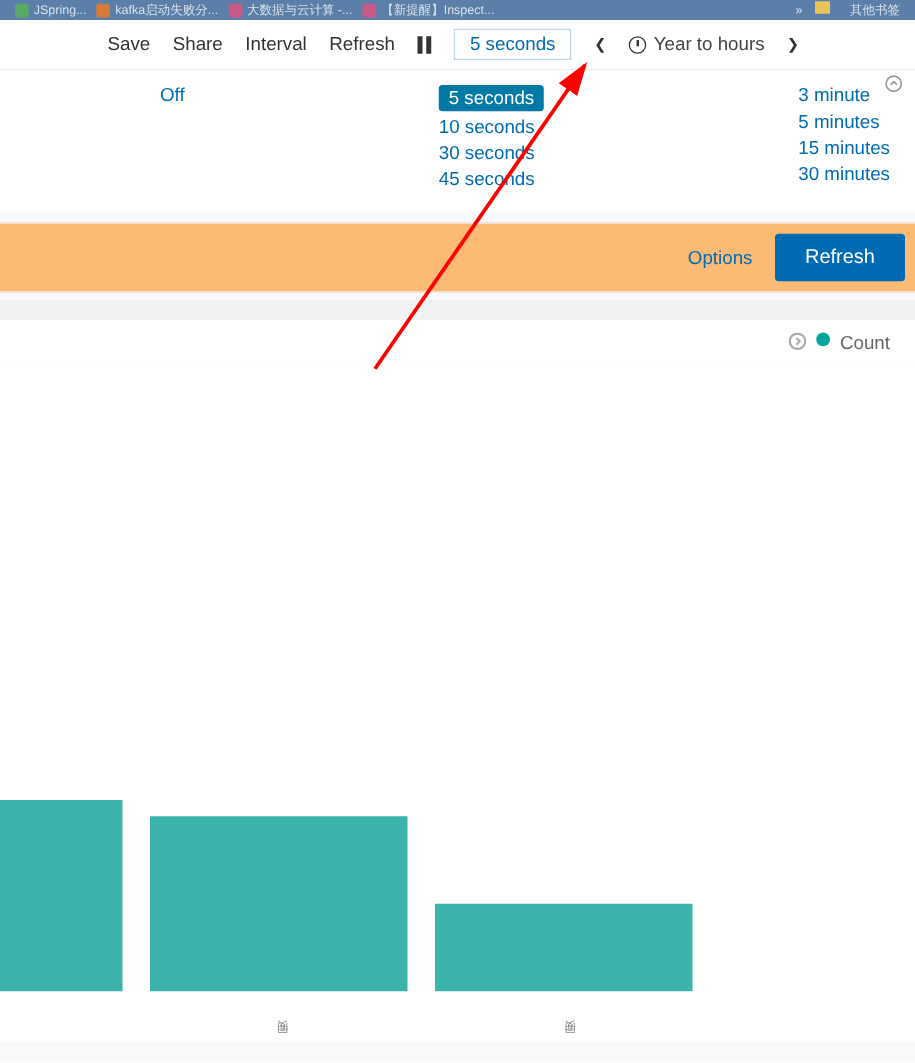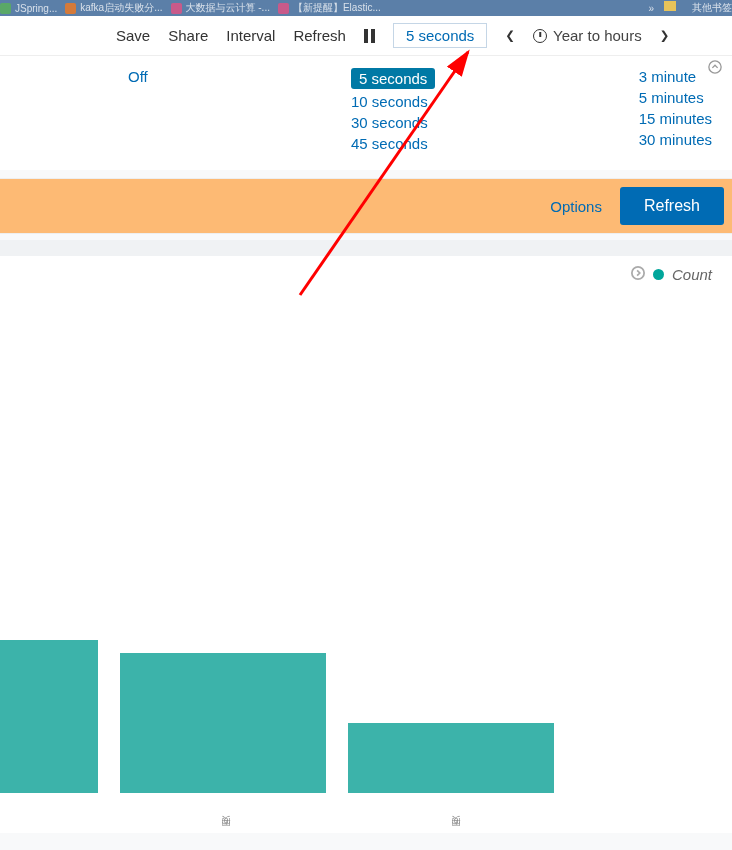--- a/index.html
+++ b/index.html
@@ -1,27 +1,27 @@
 <!DOCTYPE html>
 <html><head>
   <meta charset="utf-8">
   <style>
     * { box-sizing: border-box; margin: 0; padding: 0; font-family: -apple-system, BlinkMacSystemFont, "Segoe UI", Helvetica, Arial, sans-serif; }
     body { width: 732px; height: 850px; background: #f8f9fa; overflow: hidden; position: relative; }
 
-    .browser-tabs { height: 16px; background: #5b7fa8; display: flex; align-items: center; padding: 0 0; gap: 8px; font-size: 10px; color: #d8e0ea; overflow: hidden; }
+    .browser-tabs { height: 16px; background: #5b7fa8; display: flex; align-items: center; padding: 0 12px; gap: 8px; font-size: 10px; color: #d8e0ea; overflow: hidden; }
     .browser-tab { display: flex; align-items: center; gap: 4px; white-space: nowrap; }
     .browser-tab .fav { width: 11px; height: 11px; background: #aaa; border-radius: 2px; display:inline-block; }
     .browser-tab.green .fav { background: #5aa867; }
     .browser-tab.orange .fav { background: #d47a3a; }
     .browser-tab.pink .fav { background: #c85a8a; }
     .browser-right { margin-left: auto; display: flex; align-items: center; gap: 10px; }
     .folder-icon { width: 12px; height: 10px; background: #e7c35a; display:inline-block; }
 
-    .topbar { height: 40px; background: #fff; display: flex; align-items: center; padding: 0 8px 0 116px; gap: 18px; font-size: 15px; color: #444; border-bottom: 1px solid #eee; text-align: right; }
+    .topbar { height: 40px; background: #fff; display: flex; align-items: center; padding: 0 8px 0 86px; gap: 18px; font-size: 15px; color: #444; border-bottom: 1px solid #eee; text-align: right; }
     .top-link { cursor: pointer; color: #333; }
     .pause-icon { display: inline-flex; gap: 3px; cursor:pointer; }
     .pause-icon span { width: 4px; height: 14px; background: #333; display:inline-block; }
     .interval-btn { color: #006bb4; border: 1px solid #c5d6e6; padding: 3px 12px; position: relative; cursor:pointer; }
     .chev { font-family: monospace; cursor:pointer; color:#333; font-size:16px; font-weight:bold; }
     .clock { width:14px; height:14px; border:1.5px solid #333; border-radius:50%; position:relative; display:inline-block; vertical-align:middle; }
     .clock::after { content:""; position:absolute; width:1.5px; height:5px; background:#333; left:50%; top:2px; transform:translateX(-50%); }
     .ytd { display:flex; align-items:center; gap:6px; cursor:pointer; }
 
     .interval-panel { background:#fff; padding: 12px 20px 18px 128px; }
@@ -32,21 +32,21 @@
     .opt.off { color:#006bb4; }
     .opt.sel { background:#0079a5; color:#fff; padding:2px 8px; border-radius:3px; }
     .panel-caret { position:absolute; right:10px; top:60px; color:#aaa; cursor:pointer; }
     .panel-caret svg { width:14px; height:14px; }
 
     .options-bar { margin-top: 8px; background:#fdba74; display:flex; justify-content:flex-end; align-items:center; padding:8px 8px 8px 0; gap:18px; border-top:1px solid #eee; border-bottom:1px solid #eee; }
     .options-link { color:#006bb4; font-size:15px; cursor:pointer; }
     .refresh-btn { background:#006bb4; color:#fff; border:none; padding:10px 24px; font-size:16px; border-radius:3px; cursor:pointer; }
 
     .spacer-strip { height: 16px; background:#f0f2f4; margin-top:6px; }
-    .legend-row { background:#fff; padding:10px 20px; display:flex; justify-content:flex-end; align-items:center; gap:8px;font-style:italic; }
+    .legend-row { background:#fff; padding:10px 20px; display:flex; justify-content:flex-end; gap:8px; }
     .legend-chev { color:#aaa; font-size:14px; }
     .legend-dot { width:11px; height:11px; border-radius:50%; background:#00a69b; display:inline-block; }
     .legend-lbl { color:#666; font-size:15px; }
 
     .chart-area { position:relative; height: 540px; background:#fff; }
     .bars { position:absolute; bottom:40px; left:0; display:flex; align-items:flex-end; gap:22px; }
     .bar { background:#3cb3aa; }
     .xlabel { position:absolute; bottom:0; font-size:9px; color:#888; writing-mode:vertical-rl; transform: rotate(180deg); }
     .xlabel.l1 { left: 220px; }
     .xlabel.l2 { left: 450px; }
@@ -64,21 +64,21 @@
   <div class="browser-tab orange">
       <span class="fav"></span>
       <span>kafka启动失败分...</span>
     </div>
   <div class="browser-tab pink">
       <span class="fav"></span>
       <span>大数据与云计算 -...</span>
     </div>
   <div class="browser-tab pink">
       <span class="fav"></span>
-      <span>【新提醒】Elastic...</span>
+      <span>【新提醒】Inspect...</span>
     </div>
   <div class="browser-right">
     <span>»</span>
     <span style="display:flex;align-items:flex-start;gap:16px;">
         <span class="folder-icon"></span>
         <span>其他书签</span>
       </span>
   </div>
 </div>
 

